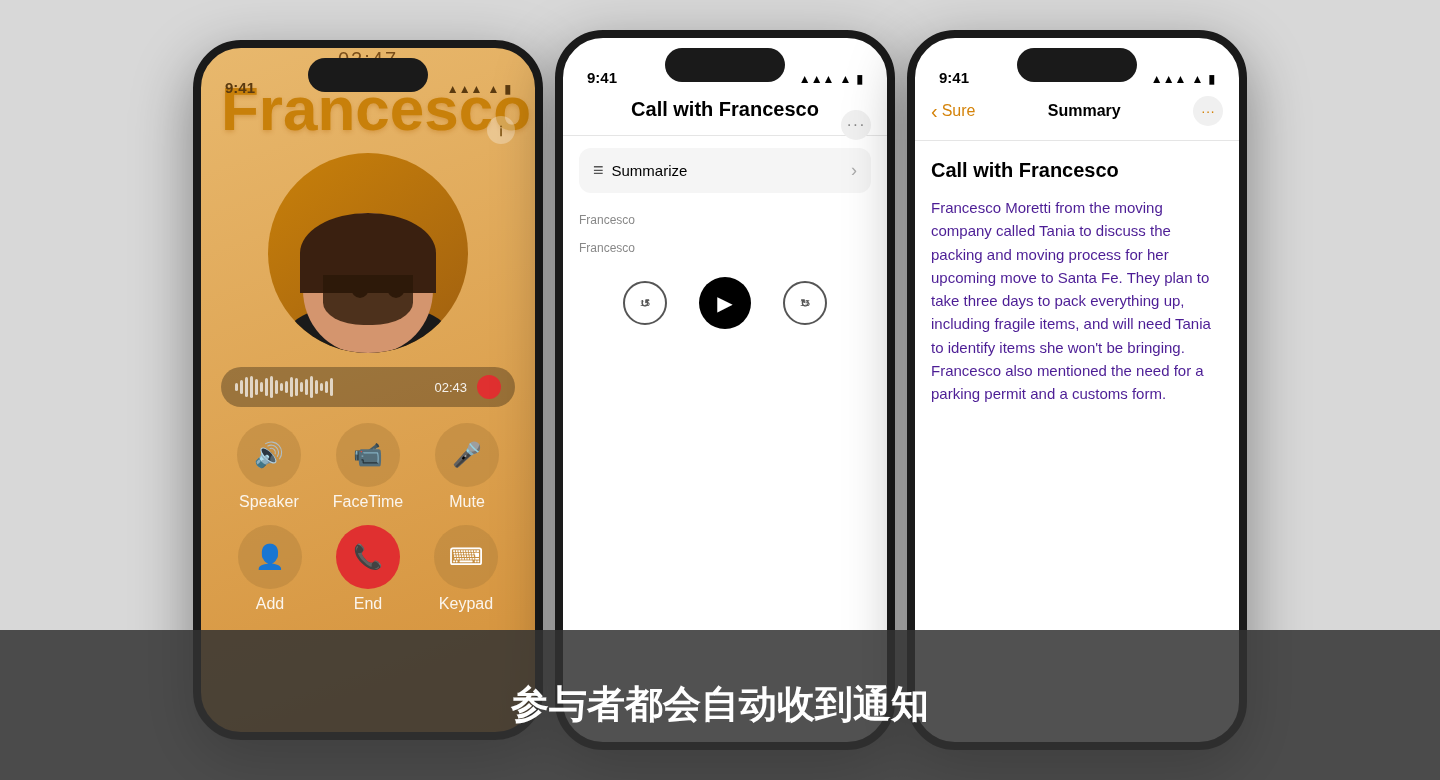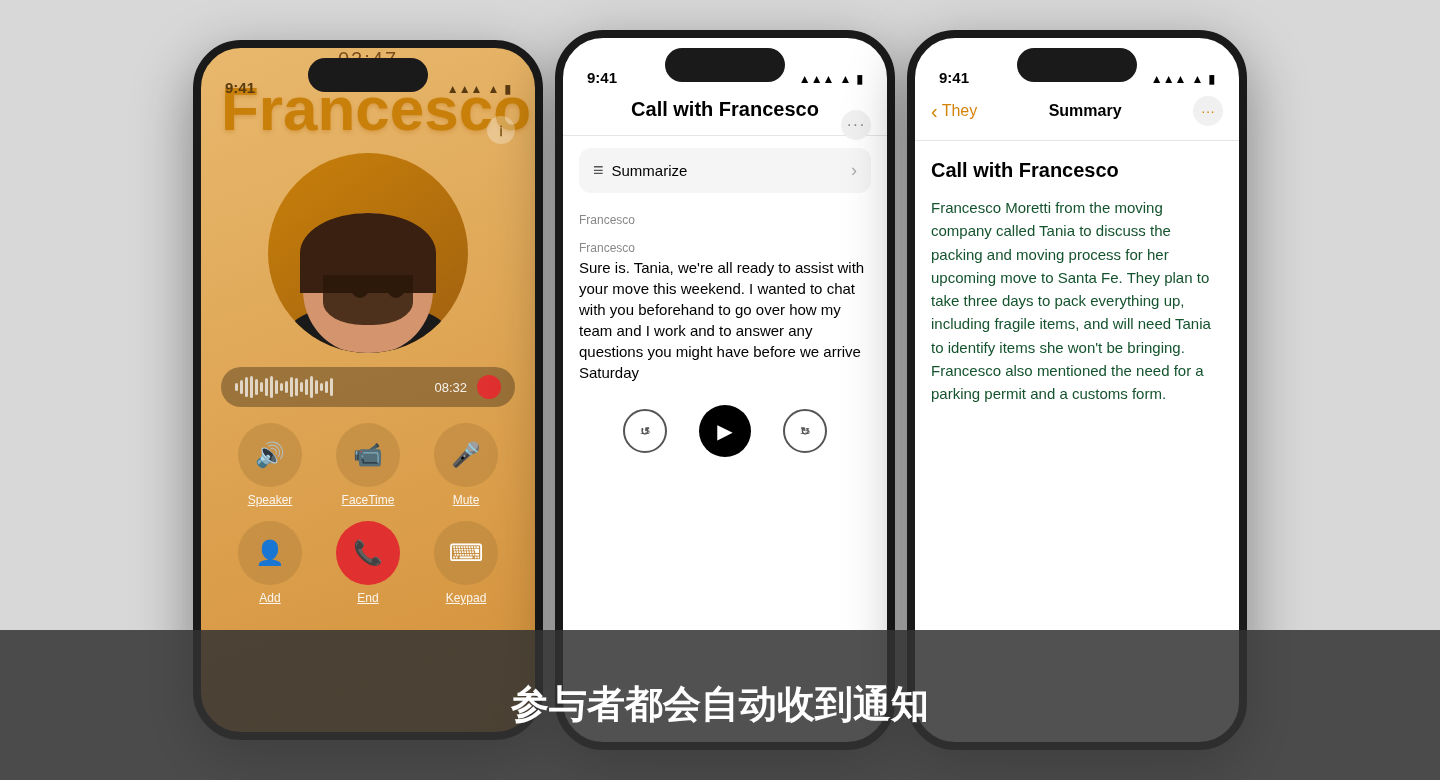--- a/index.html
+++ b/index.html
@@ -267,23 +267,22 @@
       font-size: 24px;
       color: #fff;
     }
 
     .ctrl-circle.red {
       background: #e03030;
     }
 
     .ctrl-label {
       color: #fff;
-      font-size: 12px;
+      font-size: 16px;
       opacity: 0.9;
-      text-decoration: underline;
     }
 
     
     .phone-2 {
       width: 340px;
       height: 720px;
       background: #fff;
     }
 
     .phone-2 .status-bar {
@@ -479,21 +478,21 @@
 
     .summary-call-title {
       font-size: 20px;
       font-weight: 700;
       color: #000;
       margin-bottom: 14px;
     }
 
     .summary-body {
       font-size: 15px;
-      color: #14532d;
+      color: #4c1d95;
       line-height: 1.55;
     }
 
     
     .subtitle-overlay {
       position: absolute;
       bottom: 0;
       left: 0;
       right: 0;
       height: 150px;
@@ -586,21 +585,21 @@
         <div class="wave-bar w12"></div>
         <div class="wave-bar w13"></div>
         <div class="wave-bar w14"></div>
         <div class="wave-bar w15"></div>
         <div class="wave-bar w16"></div>
         <div class="wave-bar w17"></div>
         <div class="wave-bar w18"></div>
         <div class="wave-bar w19"></div>
         <div class="wave-bar w20"></div>
       </div>
-      <span class="rec-time">08:32</span>
+      <span class="rec-time">02:43</span>
       <div class="rec-dot"></div>
     </div>
 
     <div class="call-controls">
       <div class="controls-row">
         <div class="ctrl-btn">
           <div class="ctrl-circle">
             <span>🔊</span>
           </div>
           <span class="ctrl-label">Speaker</span>
@@ -664,21 +663,20 @@
       </div>
       <span class="summarize-arrow">›</span>
     </div>
 
     <div class="transcript-area">
       <div class="transcript-entry">
         <div class="speaker-name">Francesco</div>
       </div>
       <div class="transcript-entry">
         <div class="speaker-name">Francesco</div>
-        <div class="speaker-text">Sure is. Tania, we're all ready to assist with your move this weekend. I wanted to chat with you beforehand to go over how my team and I work and to answer any questions you might have before we arrive Saturday</div>
       </div>
     </div>
 
 
     <div class="playback-controls">
       <div class="pb-skip">
         <span style="font-size:11px; font-weight:700; color:#555;">↺</span>
         <span class="pb-skip-num" style="position:absolute; font-size:9px;">15</span>
       </div>
       <div class="pb-play">
@@ -698,21 +696,21 @@
       <span class="status-icons">
         <span>▲▲▲</span>
         <span>▲</span>
         <span>▮</span>
       </span>
     </div>
 
     <div class="summary-header">
       <div class="back-btn">
         <span class="back-chevron">‹</span>
-        <span>They</span>
+        <span>Sure</span>
       </div>
       <span class="summary-title">Summary</span>
       <div class="summary-more">
         <span>···</span>
       </div>
     </div>
 
     <div class="summary-content">
       <div class="summary-call-title">Call with Francesco</div>
       <div class="summary-body">Francesco Moretti from the moving company called Tania to discuss the packing and moving process for her upcoming move to Santa Fe. They plan to take three days to pack everything up, including fragile items, and will need Tania to identify items she won't be bringing. Francesco also mentioned the need for a parking permit and a customs form.</div>

